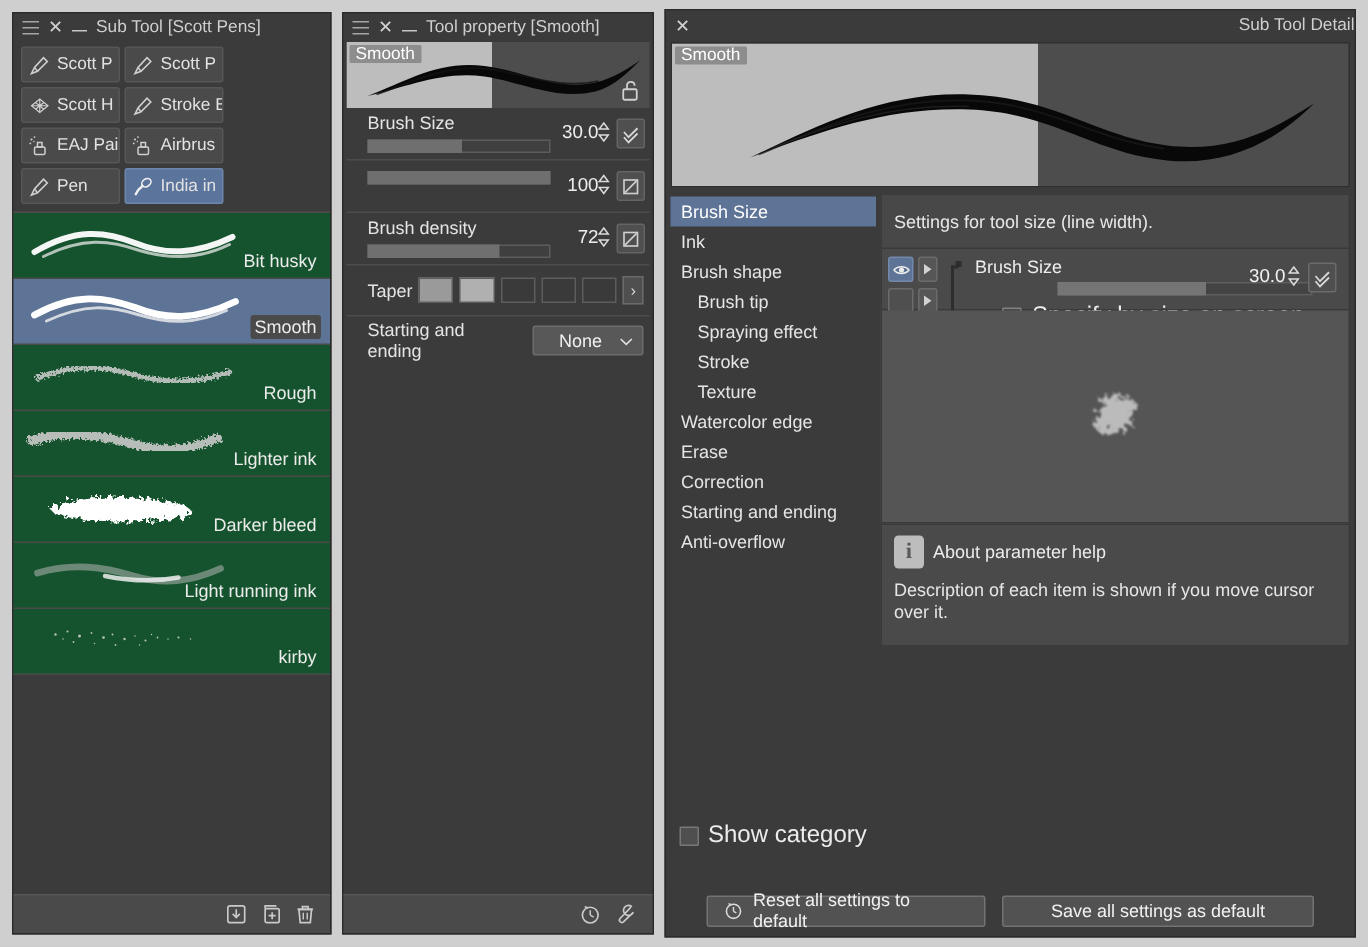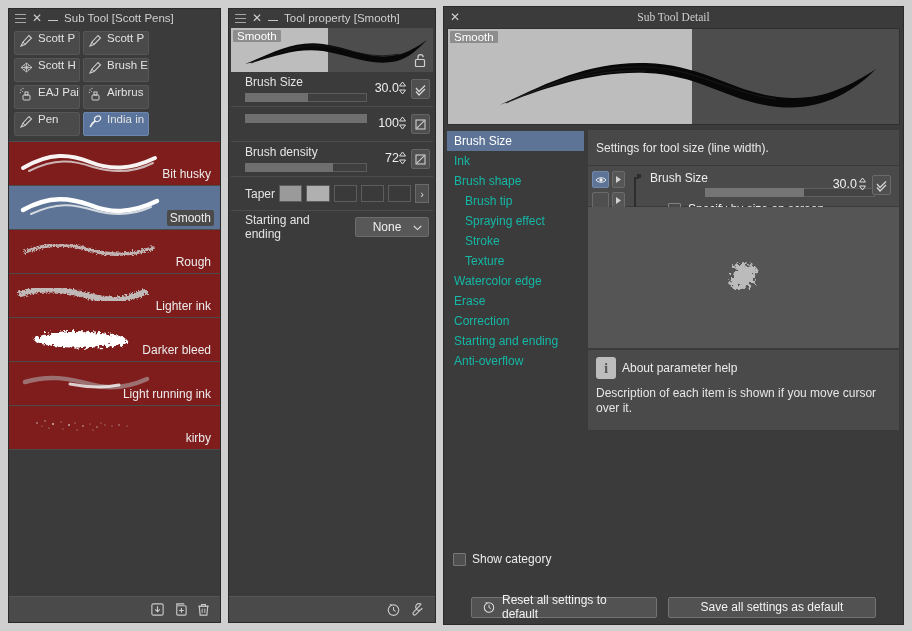--- a/index.html
+++ b/index.html
@@ -16,49 +16,49 @@
   
   .panel { position: absolute; background: #3b3b3b; border: 1px solid #2a2a2a; }
   .titlebar {
     height: 18px; background: #3b3b3b; display: flex; align-items: center;
     gap: 6px; padding: 0 6px; position: relative;
   }
   .tb-title {
     font-size: 11.5px; color: #cfcfcf; white-space: nowrap;
   }
   .tb-title.center {
-    position: absolute; left: 0; right: 0; text-align: center; pointer-events: none; font-family: Liberation Serif, serif;
+    position: absolute; left: 0; right: 0; text-align: right; pointer-events: none;
   }
   .ic { display: inline-block; line-height: 1; color: #b9b9b9; }
   .ic-burger { width: 11px; height: 9px; position: relative; }
   .ic-burger i { position: absolute; left: 0; width: 11px; height: 1px; background: #a6a6a6; }
   .ic-burger i:nth-child(1) { top: 0; }
   .ic-burger i:nth-child(2) { top: 4px; }
   .ic-burger i:nth-child(3) { top: 8px; }
   .ic-x { font-size: 12px; color: #d0d0d0; line-height: 10px; }
   .ic-min { width: 10px; height: 8px; position: relative; }
   .ic-min i { position: absolute; bottom: 1px; left: 0; width: 10px; height: 1.5px; background: #c6c6c6; }
 
   
   #subtool { left: 8px; top: 8px; width: 213px; height: 615px; background: #3b3b3b; }
   .st-body { background: #3b3b3b; padding: 4px 5px 0 5px; }
   .tool-grid { display: flex; flex-wrap: wrap; gap: 3px; }
   .tool-btn {
     width: 66px; height: 24px; background: #4a4a4a; border: 1px solid #565656;
-    border-radius: 2px; display: flex; gap: 3px;
+    border-radius: 2px; display: flex; align-items: center; gap: 3px;
     padding: 0 2px 0 3px; overflow: hidden;
   }
   .tool-btn.sel { background: #5b749b; border-color: #6e86ad; }
   .tool-lbl { font-size: 11.5px; color: #e2e2e2; white-space: nowrap; }
   .tool-ico { width: 17px; height: 17px; flex: 0 0 17px; }
 
   .brush-list { margin-top: 5px; background: #3b3b3b; border-top: 1px solid #4e4e4e; }
   .brush-row {
     position: relative; height: 44px; border-bottom: 1px solid #4a4a4a;
-    overflow: hidden; background: #7f1d1d;
+    overflow: hidden; background: #14532d;
   }
   .brush-row.sel { background: #5d7496; }
   .brush-row .stroke { position: absolute; left: 6px; top: 4px; width: 150px; height: 36px; }
   .brush-name {
     position: absolute; right: 6px; bottom: 3px; font-size: 12px; color: #ececec;
     padding: 1px 3px; border-radius: 2px;
   }
   .brush-row.sel .brush-name { background: #4a4a4a; }
   .st-footer {
     position: absolute; left: 0; right: 0; bottom: 0; height: 26px; background: #4a4a4a;
@@ -119,21 +119,21 @@
 
   
   #detail { left: 443px; top: 6px; width: 461px; height: 619px; background: #3b3b3b; border-color:#2b2b2b; }
   .det-title { height: 20px; background: #3b3b3b; position: relative; display: flex; align-items: center; padding: 0 6px; }
   .det-preview { position: relative; height: 97px; margin: 1px 3px 0 3px; background: #4d4d4d; overflow: hidden;
     border: 1px solid #2f2f2f; }
   .det-preview .lighthalf { position: absolute; left: 0; top: 0; bottom: 0; width: 54%; background: #bdbdbd; }
 
   .det-main { position: absolute; left: 3px; right: 3px; top: 122px; bottom: 52px; display: flex; gap: 3px; }
   .cat-list { width: 137px; background: #3b3b3b; padding-top: 2px; position: relative; }
-  .cat-item { height: 20px; line-height: 20px; padding-left: 7px; font-size: 12px; color: #14b8a6; }
+  .cat-item { height: 20px; line-height: 20px; padding-left: 7px; font-size: 12px; color: #e5e5e5; }
   .cat-item.sub { padding-left: 18px; }
   .cat-item.sel { background: #5d7496; color: #ffffff; }
   .showcat { position: absolute; left: 6px; bottom: 6px; display: flex; align-items: center; gap: 6px; }
 
   .det-right { flex: 1; display: flex; flex-direction: column; background: #3b3b3b; }
   .desc-box { height: 37px; background: #484848; border: 1px solid #3a3a3a; display: flex;
      align-items: center; padding-left: 8px; font-size: 12px; color: #e8e8e8; }
   .ctl-box { background: #4a4a4a; border: 1px solid #3a3a3a; border-top: none; padding: 5px 6px 6px 4px; }
   .ctl-line { display: flex; align-items: flex-start; gap: 4px; height: 29px; }
   .tgl { width: 17px; height: 17px; background: #4f4f4f; border: 1px solid #6b6b6b; border-radius: 2px;
@@ -154,21 +154,21 @@
   .bs-slider .track { position: absolute; left: 0; right: 0; top: 0; height: 9px; border: 1px solid #5f5f5f; background: #444; }
   .bs-slider .fill { position: absolute; left: 0; top: 0; height: 9px; background: #757575; }
   .bs-val { position: absolute; right: 36px; top: 6px; font-size: 12.5px; color: #f0f0f0; }
   .bs-spin { position: absolute; right: 26px; top: 6px; }
   .bs-chk { position: absolute; right: 2px; top: 4px; width: 19px; height: 20px;
      background: #4f4f4f; border: 1px solid #6a6a6a; border-radius: 2px;
      display:flex; align-items:center; justify-content:center; }
   .cbrow { display: flex; align-items: center; gap: 7px; padding-left: 24px; }
   .cbox { width: 13px; height: 13px; background: #4f4f4f; border: 1px solid #787878; border-radius: 1px; }
   .cbox.sq { background: #4a4a4a; border-color: #818181; }
-  .cblabel { font-size: 12px; color: #ececec; }
+  .cblabel { font-size: 16px; color: #ececec; }
 
   .tip-area { flex: 1; background: #555555; border: 1px solid #3a3a3a; border-top: none;
      position: relative; }
   .help-box { height: 82px; background: #4a4a4a; border: 1px solid #3a3a3a; padding: 7px 8px 0 8px; }
   .help-head { display: flex; align-items: center; gap: 6px; }
   .help-i { width: 20px; height: 22px; background: #bdbdbd; border-radius: 3px; color: #5a5a5a;
      font-size: 15px; font-weight: bold; display: flex; align-items: center; justify-content: center;
      font-family: "Liberation Serif", serif; }
   .help-title { font-size: 12px; color: #ececec; }
   .help-txt { margin-top: 7px; font-size: 12px; color: #e6e6e6; line-height: 15px; }
@@ -227,21 +227,21 @@
             </g>
           </svg>
           <span class="tool-lbl">Scott H</span>
         </div>
 
         <div class="tool-btn">
           <svg class="tool-ico" viewBox="0 0 17 17">
               <path d="M3 14 L5 10 L11 3.5 L13.5 6 L7 12.5 Z" fill="none" stroke="#cfcfcf" stroke-width="1.1"></path>
               <path d="M5 10 L7 12.5" stroke="#cfcfcf" stroke-width="1"></path>
             </svg>
-          <span class="tool-lbl">Brush E</span>
+          <span class="tool-lbl">Stroke E</span>
         </div>
 
         <div class="tool-btn">
           <svg class="tool-ico" viewBox="0 0 17 17">
             <rect x="5" y="9" width="7" height="5" rx="1" fill="none" stroke="#cfcfcf" stroke-width="1"></rect>
             <rect x="7" y="6" width="3" height="3" fill="none" stroke="#cfcfcf" stroke-width="1"></rect>
             <g fill="#cfcfcf">
                 <circle cx="3" cy="4" r="0.7"></circle>
                 <circle cx="5" cy="2.4" r="0.6"></circle>
                 <circle cx="2.2" cy="6.6" r="0.6"></circle>

